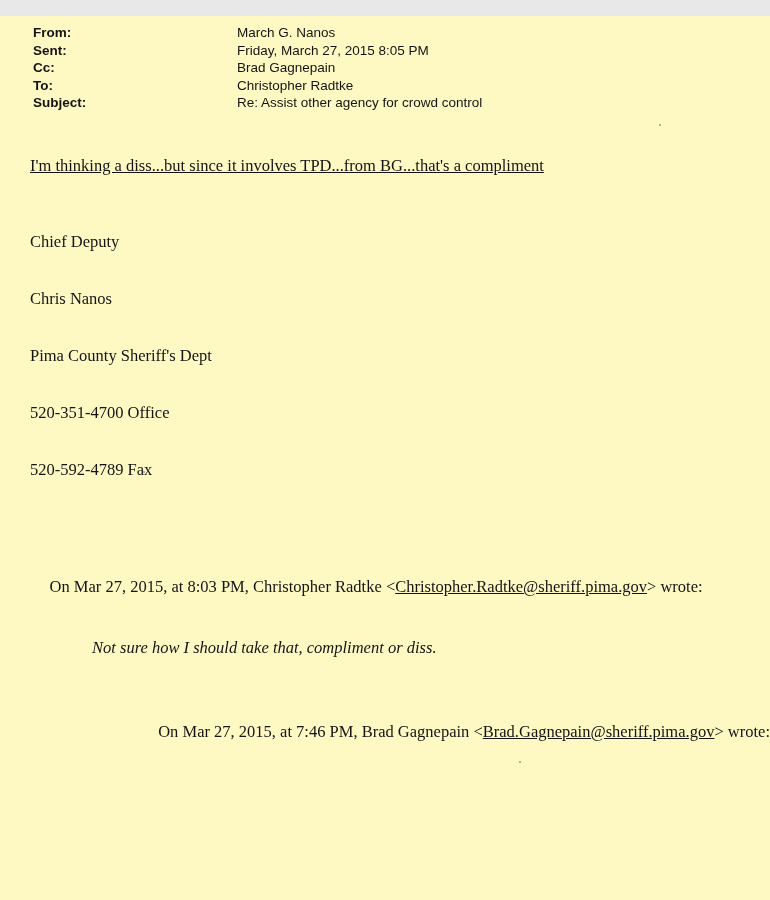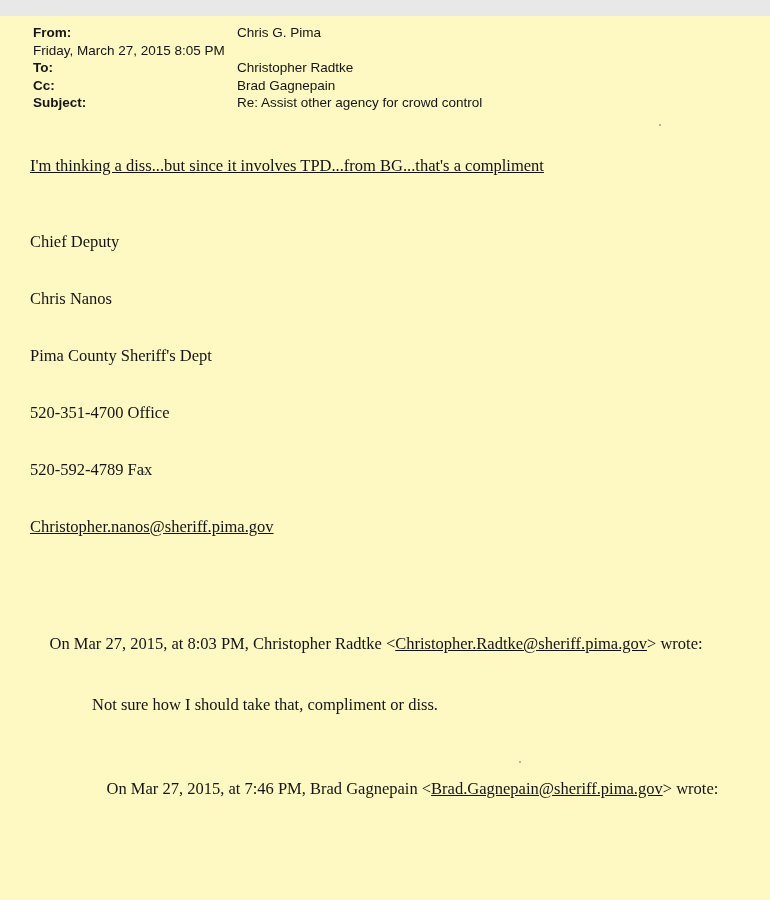--- a/index.html
+++ b/index.html
@@ -25,61 +25,61 @@
   }
   .hdr-row { display: flex; }
   .hdr-label { width: 204px; font-weight: bold; flex: 0 0 204px; }
   .hdr-value { flex: 1; }
   
   .serif { white-space: pre-wrap; }
   .u { text-decoration: underline; }
   .body-msg   { margin: 44px 20px 0 30px; text-decoration: underline; }
   .sig1       { margin: 19px 20px 0 30px; }
   .q1-attr    { margin: 41px 8px 0 33px; }
-  .q1-msg     { margin: 23px 20px 0 92px; }
-  .q2-attr    { margin: 46px 0 0 90px; }
+  .q1-msg     { margin: 23px 20px 0 92px; font-style: italic; }
+  .q2-attr    { margin: 46px 0 0 90px; text-align: right; }
   
   .speckle { position: absolute; background: #9a9a9a; border-radius: 50%; }
 </style>
 </head>
 <body>
 
 <div class="page">
 
   <div class="hdr">
     <div class="hdr-row">
       <span class="hdr-label">From:</span>
-      <span class="hdr-value">Chris G. Pima</span>
+      <span class="hdr-value">March G. Nanos</span>
     </div>
     <div class="hdr-row">
+      <span class="hdr-label">Sent:</span>
       <span class="hdr-value">Friday, March 27, 2015 8:05 PM</span>
+    </div>
+    <div class="hdr-row">
+      <span class="hdr-label">Cc:</span>
+      <span class="hdr-value">Brad Gagnepain</span>
     </div>
     <div class="hdr-row">
       <span class="hdr-label">To:</span>
       <span class="hdr-value">Christopher Radtke</span>
-    </div>
-    <div class="hdr-row">
-      <span class="hdr-label">Cc:</span>
-      <span class="hdr-value">Brad Gagnepain</span>
     </div>
     <div class="hdr-row">
       <span class="hdr-label">Subject:</span>
       <span class="hdr-value">Re: Assist other agency for crowd control</span>
     </div>
   </div>
 
   <div class="serif body-msg">I'm thinking a diss...but since it involves TPD...from BG...that's a compliment</div>
 
   <div class="serif sig1">
     <div>Chief Deputy</div>
     <div>Chris Nanos</div>
     <div>Pima County Sheriff's Dept</div>
     <div>520-351-4700 Office</div>
     <div>520-592-4789 Fax</div>
-    <div><span class="u">Christopher.nanos@sheriff.pima.gov</span></div>
   </div>
 
   <div class="serif q1-attr">
     <span>On Mar 27, 2015, at 8:03 PM, Christopher Radtke &lt;</span><span class="u">Christopher.Radtke@sheriff.pima.gov</span><span>&gt; wrote:</span>
   </div>
   <div class="serif q1-msg">Not sure how I should take that, compliment or diss.</div>
 
   <div class="serif q2-attr">
     <span>On Mar 27, 2015, at 7:46 PM, Brad Gagnepain &lt;</span><span class="u">Brad.Gagnepain@sheriff.pima.gov</span><span>&gt; wrote:</span>
   </div>

